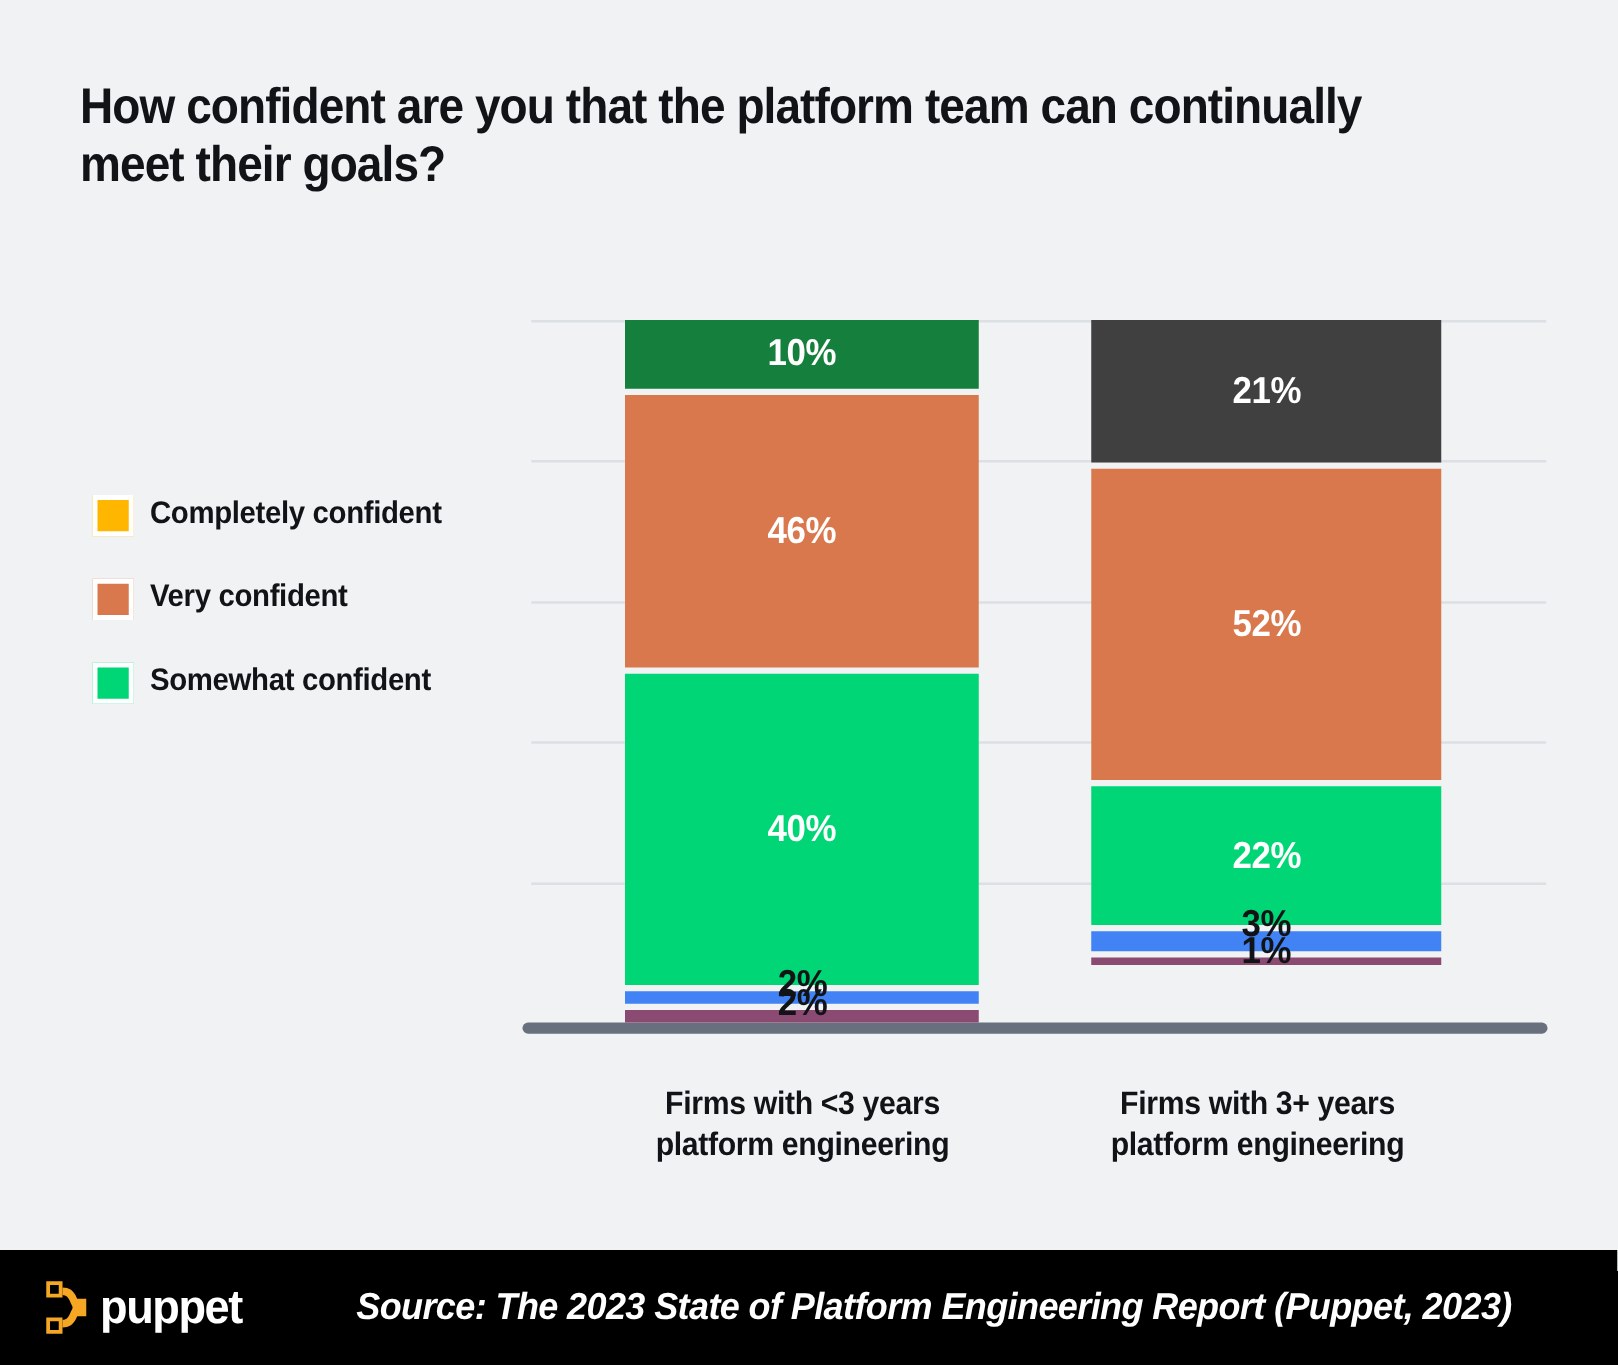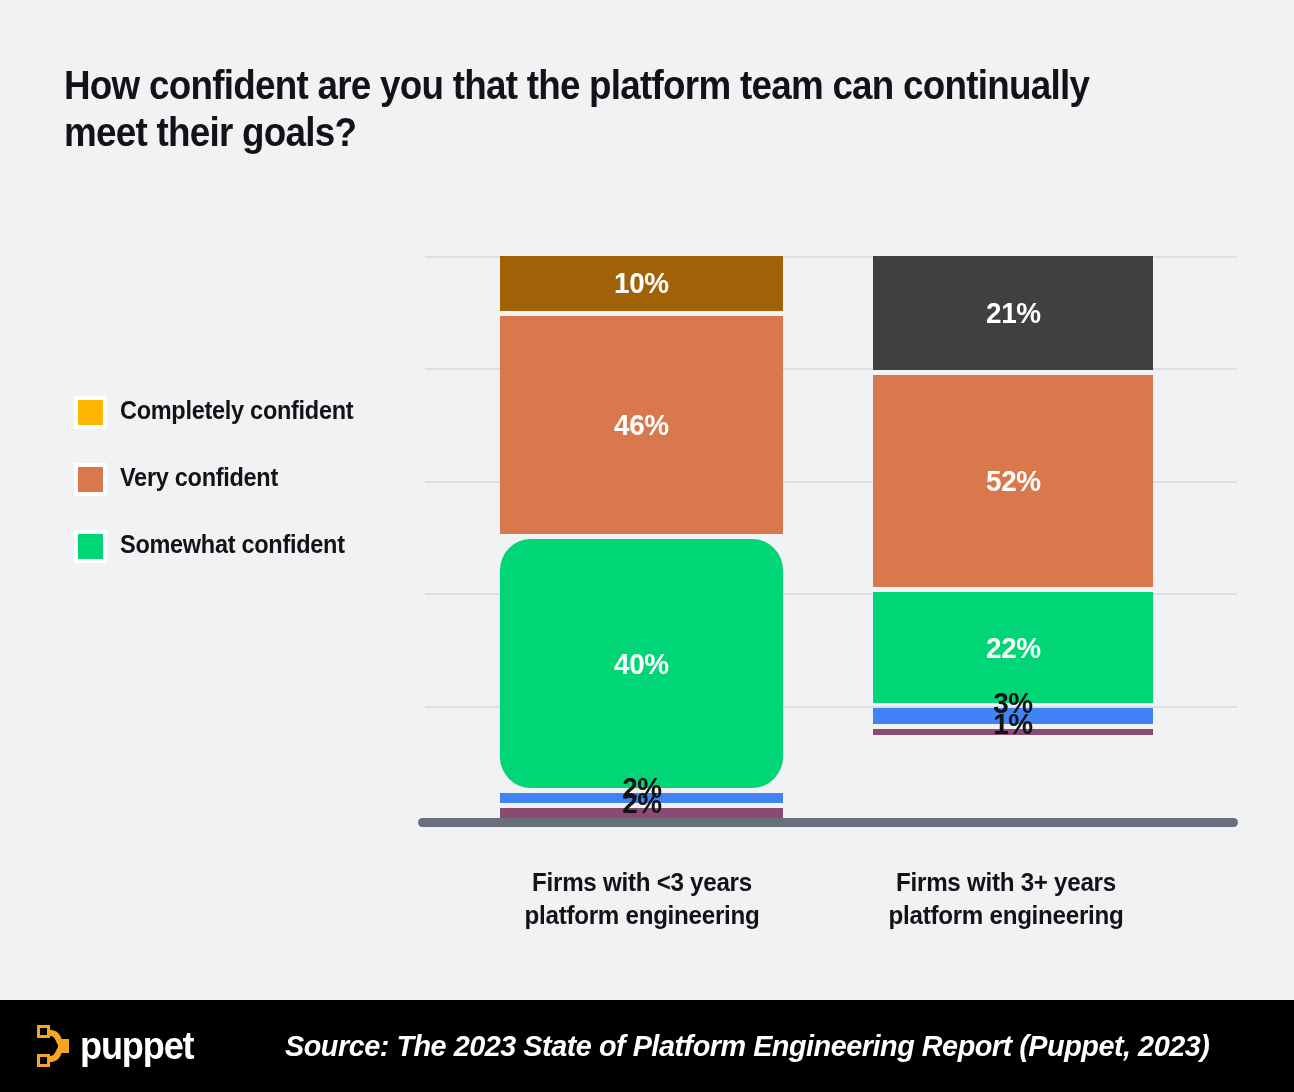--- a/index.html
+++ b/index.html
@@ -191,41 +191,41 @@
   <div class="gridlines" style="background: transparent;">
       <div class="gridline" style="top: 705.6px;"></div>
       <div class="gridline" style="top: 593.2px;"></div>
       <div class="gridline" style="top: 480.8px;"></div>
       <div class="gridline" style="top: 368.4px;"></div>
       <div class="gridline" style="top: 256px;"></div>
     </div>
   <div class="baseline" style="background: rgb(105, 112, 125);"></div>
 
   <div class="col col-a">
-      <div class="seg" style="height: 59px; background: #a16207;">
+      <div class="seg" style="height: 59px; background: #15803d;">
         <span class="seg-label">10%</span>
       </div>
       <div class="seg" style="height: 236px; background: rgb(217, 120, 77);">
         <span class="seg-label">46%</span>
       </div>
-      <div class="seg" style="height: 268px; background: rgb(0, 214, 117); border-radius: 31px;">
+      <div class="seg" style="height: 268px; background: rgb(0, 214, 117);">
         <span class="seg-label">40%</span>
       </div>
       <div class="seg thin" style="height: 10.84px; background: rgb(65, 131, 245);">
         <span class="seg-label">2%</span>
       </div>
       <div class="seg thin" style="height: 10.84px; background: rgb(139, 74, 114);">
         <span class="seg-label">2%</span>
       </div>
     </div>
   <div class="col col-b">
       <div class="seg" style="height: 114px; background: #404040;">
         <span class="seg-label">21%</span>
       </div>
-      <div class="seg" style="height: 212px; background: rgb(217, 120, 77);">
+      <div class="seg" style="height: 249px; background: rgb(217, 120, 77);">
         <span class="seg-label">52%</span>
       </div>
       <div class="seg" style="height: 111px; background: rgb(0, 214, 117);">
         <span class="seg-label">22%</span>
       </div>
       <div class="seg thin" style="height: 16.26px; background: rgb(65, 131, 245);">
         <span class="seg-label">3%</span>
       </div>
       <div class="seg thin" style="height: 5.42px; background: rgb(139, 74, 114);">
         <span class="seg-label">1%</span>

